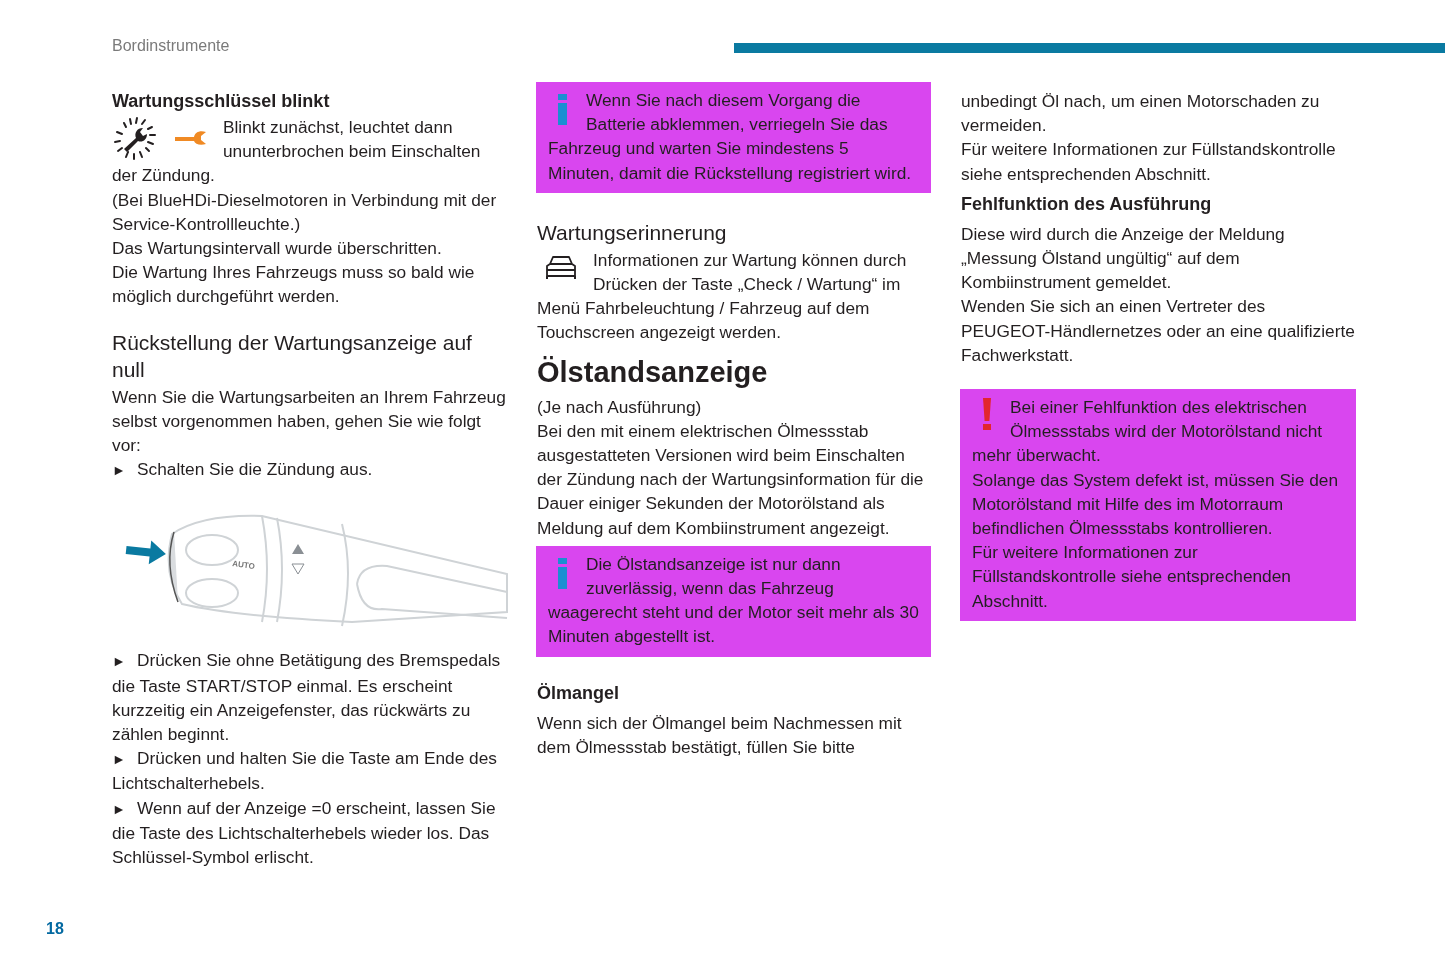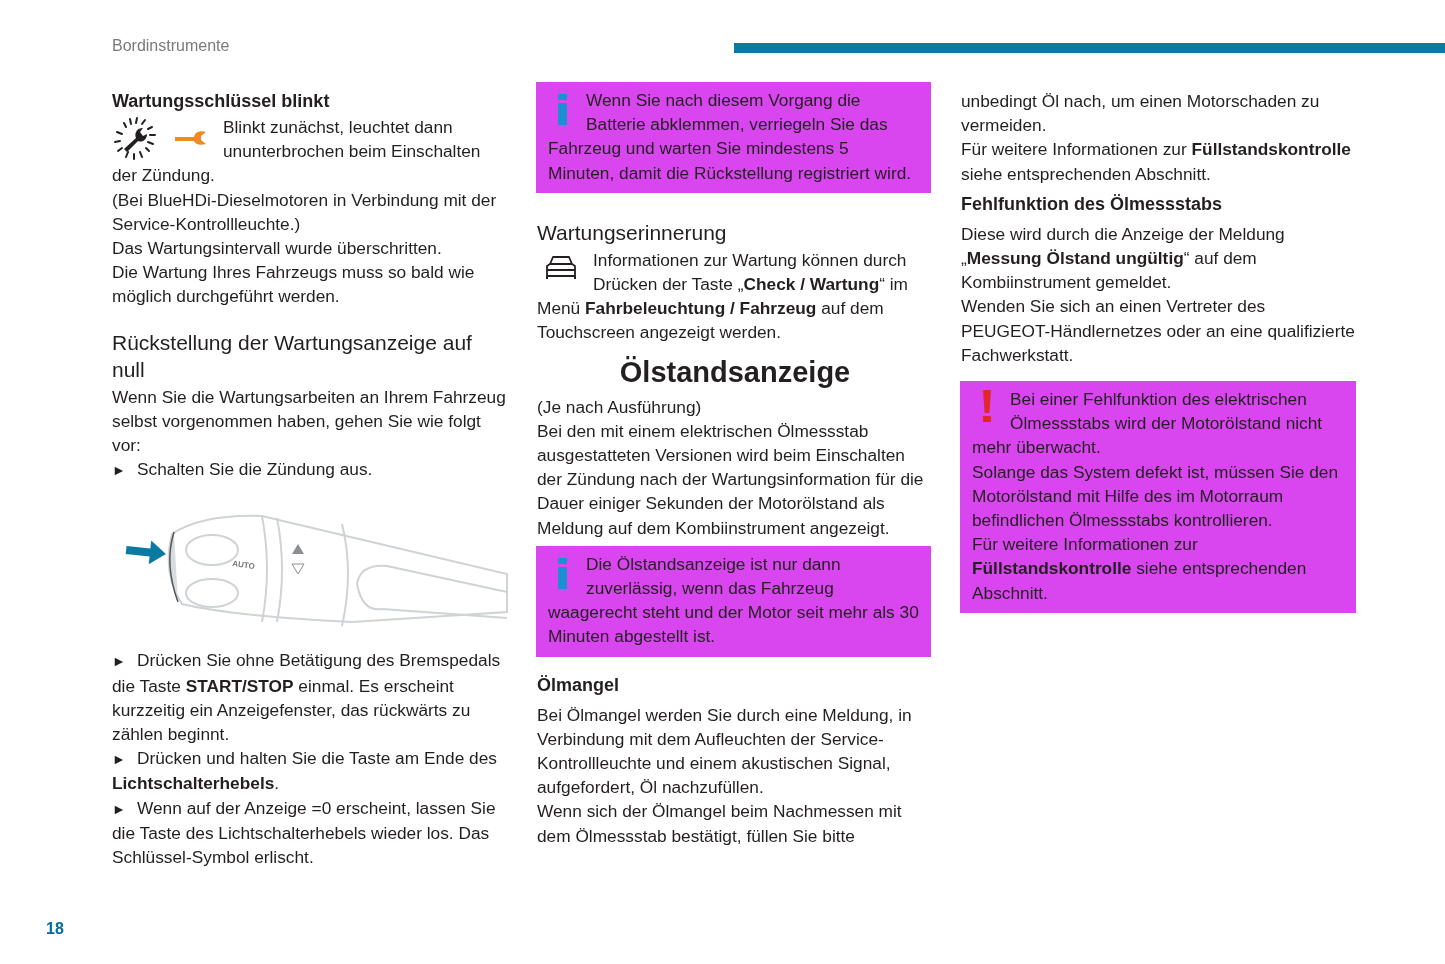--- a/index.html
+++ b/index.html
@@ -10,24 +10,24 @@
   .running-head { position: absolute; left: 112px; top: 37px; font-size: 16px; color: #7a7a7a; }
   .head-bar { position: absolute; left: 734px; top: 43px; width: 711px; height: 10px; background: #0a7aa1; }
   .page-num { position: absolute; left: 46px; top: 920px; font-size: 16px; font-weight: bold; color: #0369a1; }
 
   .col { position: absolute; top: 86px; width: 396px; font-size: 17.3px; line-height: 24.2px; }
   .col1 { left: 112px; }
   .col2 { left: 537px; }
   .col3 { left: 961px; }
 
   p { margin: 0; }
-  b { font-weight: bold; }
+  b { font-weight: normal; }
   .h3 { font-weight: bold; font-size: 18px; margin: 3px 0 2px 0; line-height: 24px; }
   .h2 { font-weight: normal; font-size: 21px; line-height: 27px; margin: 20px 0 2px 0; }
-  .h1 { font-weight: bold; font-size: 29px; line-height: 34px; margin: 10px 0 6px 0; text-align: center; }
+  .h1 { font-weight: bold; font-size: 29px; line-height: 34px; margin: 10px 0 6px 0; }
 
   .icon-para { position: relative; }
   .icon-para .icons { float: left; width: 111px; height: 48px; position: relative; }
   .icon-para .icons-car { float: left; width: 56px; height: 48px; position: relative; }
 
   .box { background: #d946ef; padding: 6px 12px 8px 12px; margin-left: -1px; width: 371px; }
   .box .mark { float: left; width: 38px; height: 44px; position: relative; }
   .info-i { position: absolute; left: 10px; top: 6px; width: 9px; height: 32px; }
   .info-i .dot { position: absolute; left: 0; top: 0; width: 9px; height: 6px; background: #1b8fd2; }
   .info-i .stem { position: absolute; left: 0; top: 9px; width: 9px; height: 22px; background: #1b8fd2; }
@@ -134,34 +134,33 @@
   <div class="box" style="margin-top:6px">
     <div class="mark">
         <div class="info-i">
           <div class="dot"></div>
           <div class="stem"></div>
         </div>
       </div>
     <p>Die Ölstandsanzeige ist nur dann zuverlässig, wenn das Fahrzeug waagerecht steht und der Motor seit mehr als 30 Minuten abgestellt ist.</p>
   </div>
 
-  <div class="h3" style="margin-top:16px;margin-bottom:6px">Ölmangel</div>
-  <p>Bei Ölmangel werden Sie durch eine Meldung, in Verbindung mit dem Aufleuchten der Service-Kontrollleuchte und einem akustischen Signal, aufgefordert, Öl nachzufüllen.</p>
+  <div class="h3" style="margin-top:24px;margin-bottom:6px">Ölmangel</div>
   <p>Wenn sich der Ölmangel beim Nachmessen mit dem Ölmessstab bestätigt, füllen Sie bitte</p>
 </div>
 
 <div class="col col3" style="top:89px">
   <p>unbedingt Öl nach, um einen Motorschaden zu vermeiden.</p>
   <p><span>Für weitere Informationen zur </span><b>Füllstandskontrolle</b><span> siehe entsprechenden Abschnitt.</span></p>
 
-  <div class="h3" style="margin-top:6px;margin-bottom:6px">Fehlfunktion des Ölmessstabs</div>
+  <div class="h3" style="margin-top:6px;margin-bottom:6px">Fehlfunktion des Ausführung</div>
   <p><span>Diese wird durch die Anzeige der Meldung „</span><b>Messung Ölstand ungültig</b><span>“ auf dem Kombiinstrument gemeldet.</span></p>
   <p>Wenden Sie sich an einen Vertreter des PEUGEOT-Händlernetzes oder an eine qualifizierte Fachwerkstatt.</p>
 
-  <div class="box" style="margin-top:14px;width:372px">
+  <div class="box" style="margin-top:22px;width:372px">
     <div class="mark">
         <div class="warn">
           <div class="bar"></div>
           <div class="dot"></div>
         </div>
       </div>
     <p>Bei einer Fehlfunktion des elektrischen Ölmessstabs wird der Motorölstand nicht mehr überwacht.</p>
     <p>Solange das System defekt ist, müssen Sie den Motorölstand mit Hilfe des im Motorraum befindlichen Ölmessstabs kontrollieren.</p>
     <p><span>Für weitere Informationen zur </span><b>Füllstandskontrolle</b><span> siehe entsprechenden Abschnitt.</span></p>
   </div>

